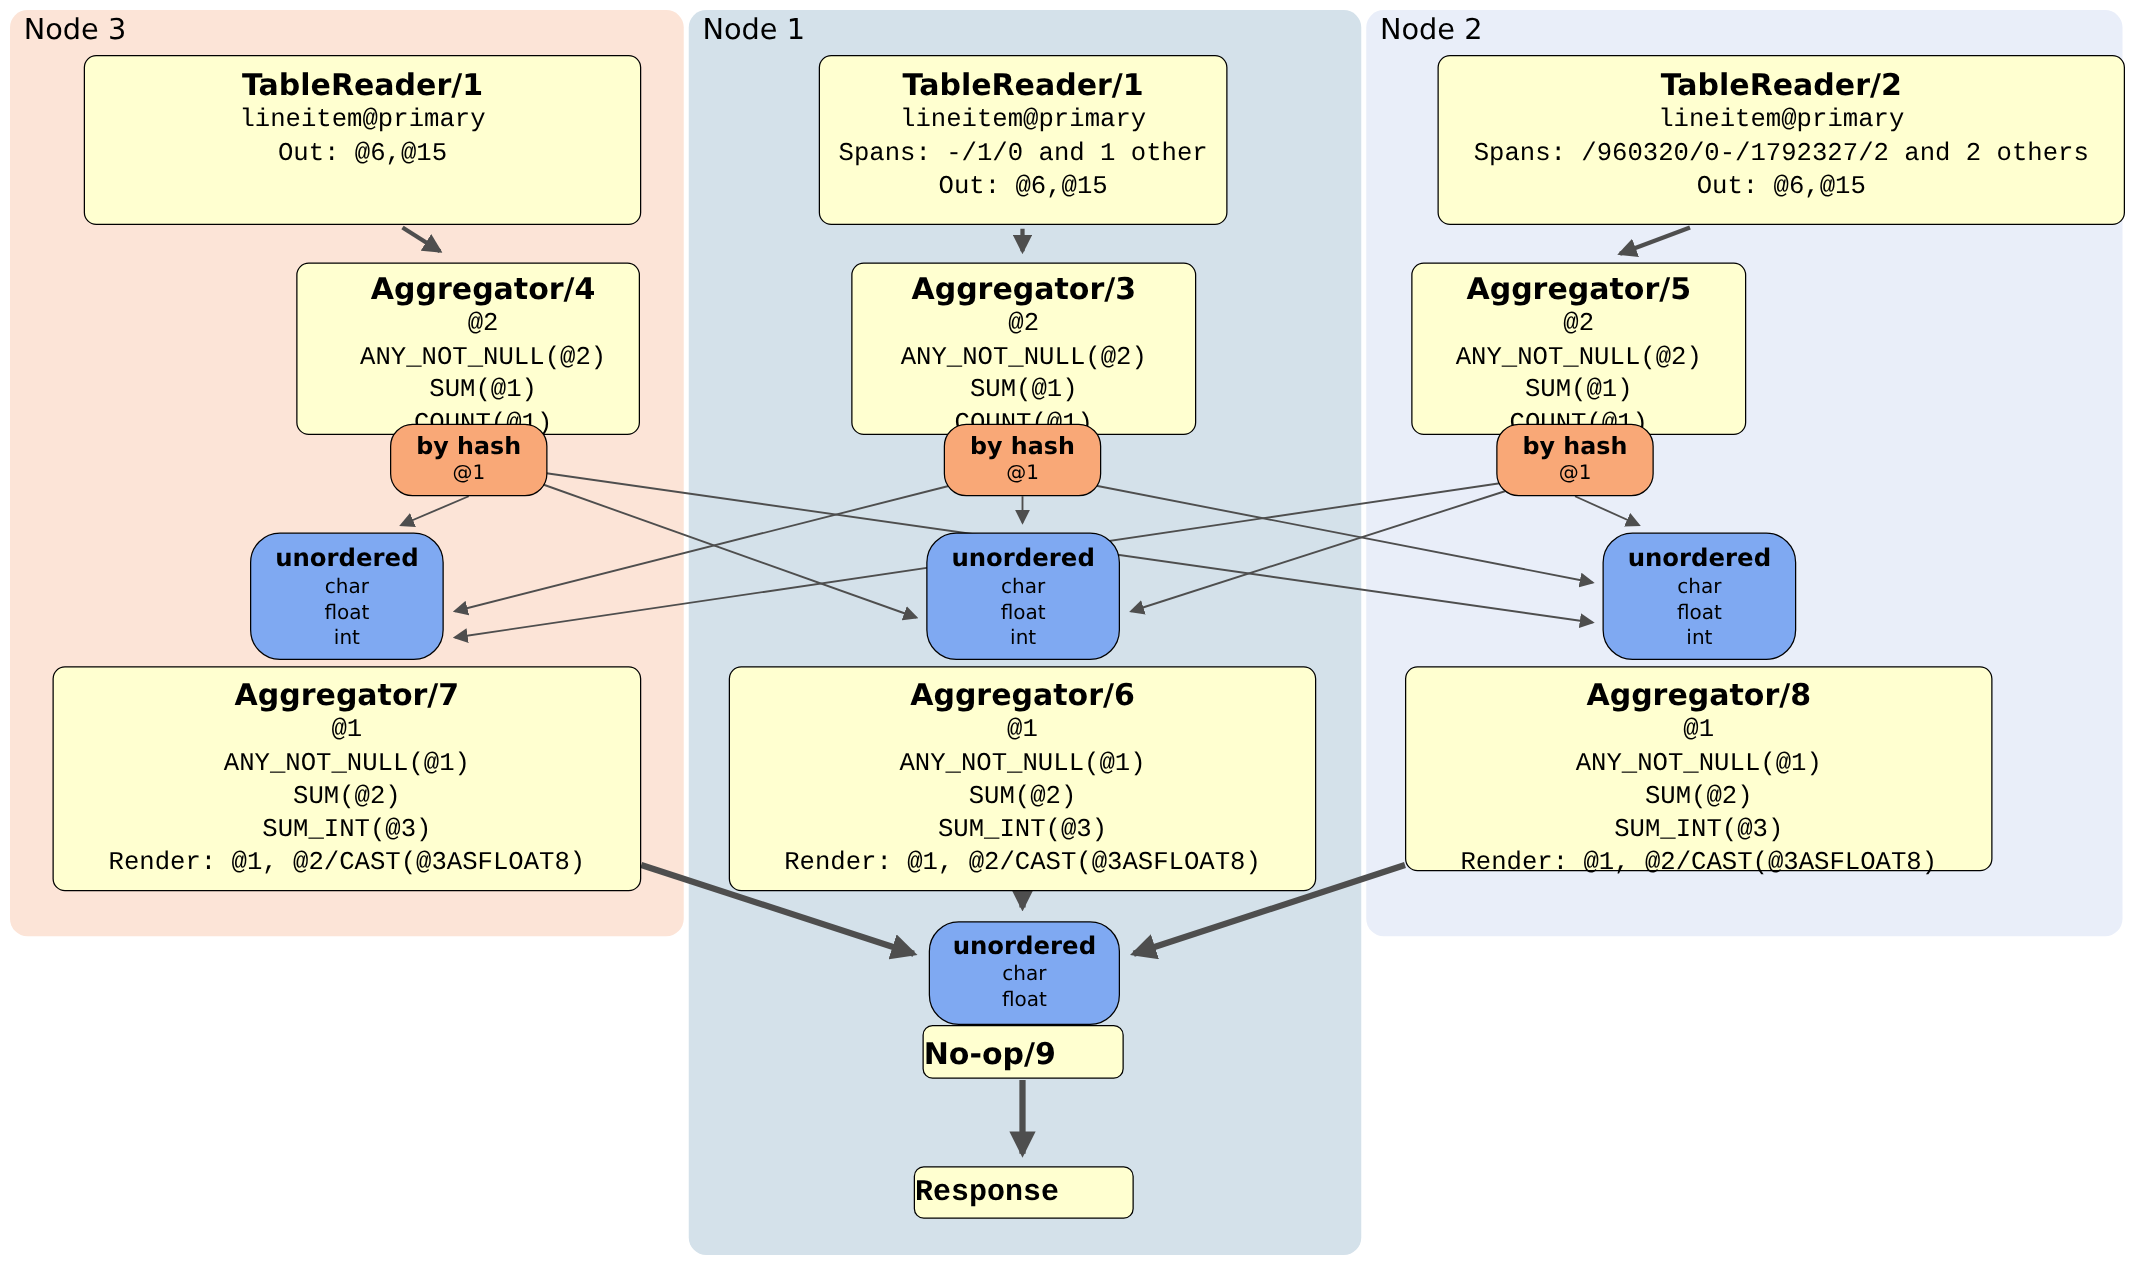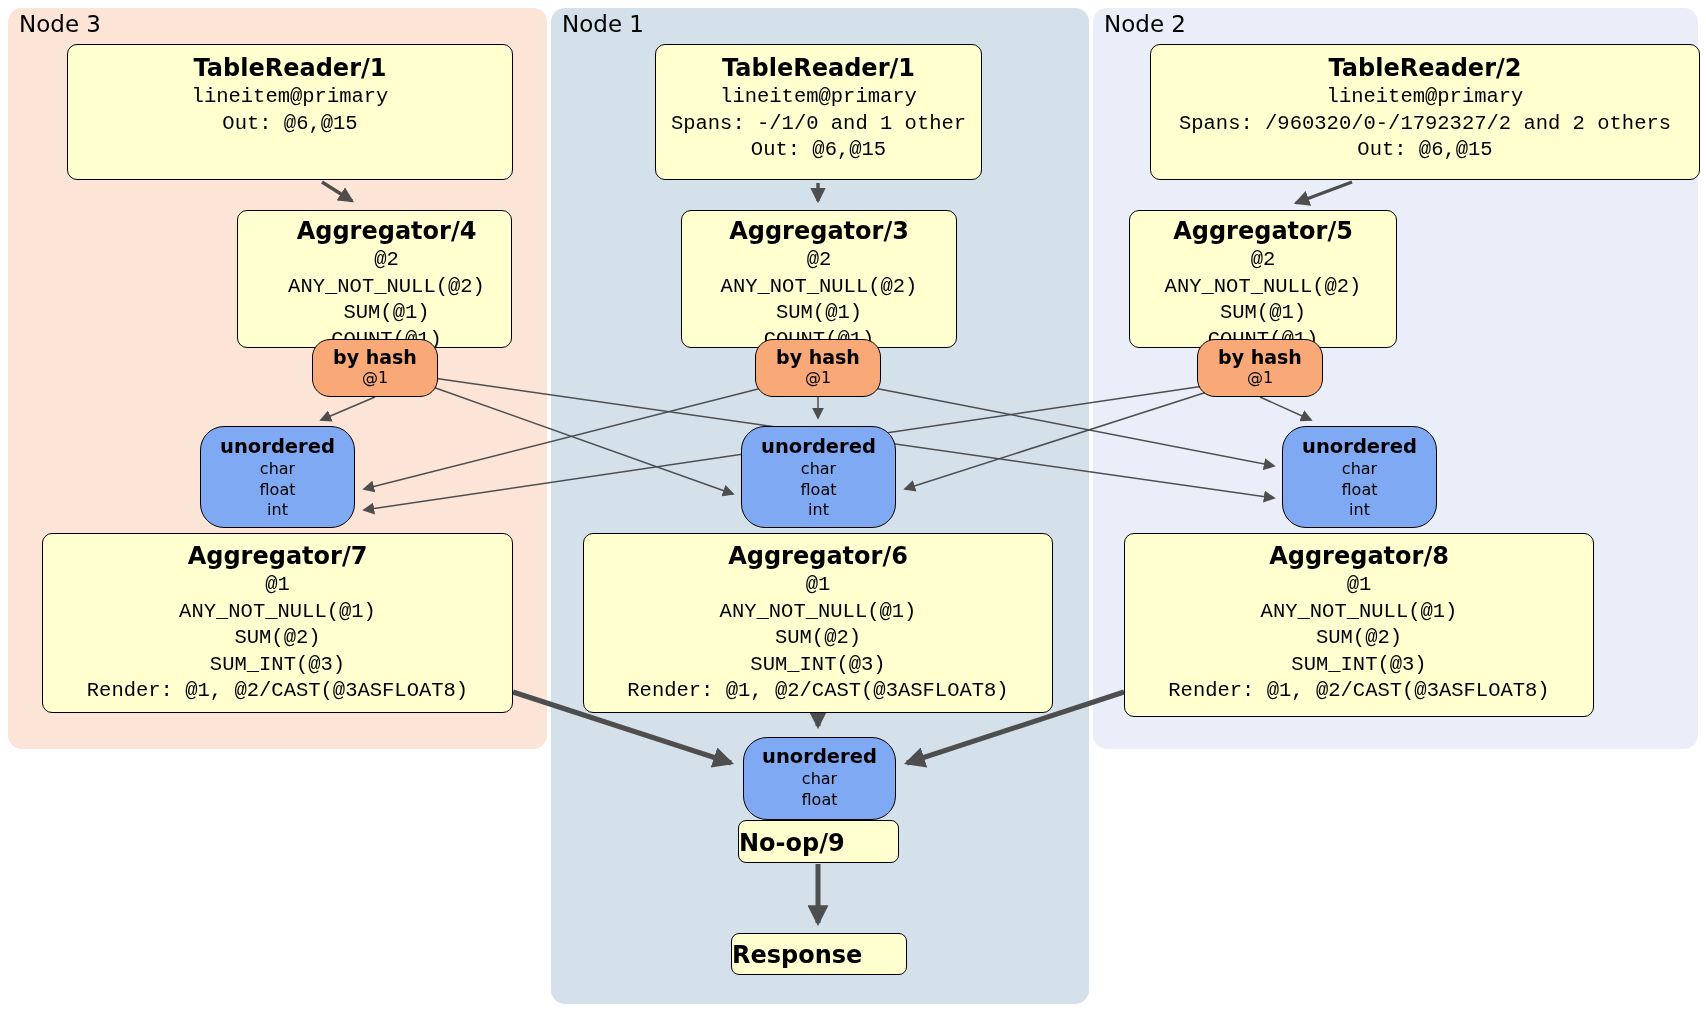--- a/index.html
+++ b/index.html
@@ -200,35 +200,35 @@
     <div class="pline">Render: @1, @2/CAST(@3ASFLOAT8)</div>
   </div>
   <div class="proc" style="left:583px; top:533px; width:470px; height:180px; padding-top:7px;">
     <div class="ptitle">Aggregator/6</div>
     <div class="pline">@1</div>
     <div class="pline">ANY_NOT_NULL(@1)</div>
     <div class="pline">SUM(@2)</div>
     <div class="pline">SUM_INT(@3)</div>
     <div class="pline">Render: @1, @2/CAST(@3ASFLOAT8)</div>
   </div>
-  <div class="proc" style="left:1124px; top:533px; width:470px; height:184px; padding-top:7px;">
+  <div class="proc" style="left:1124px; top:533px; width:470px; height:164px; padding-top:7px;">
     <div class="ptitle">Aggregator/8</div>
     <div class="pline">@1</div>
     <div class="pline">ANY_NOT_NULL(@1)</div>
     <div class="pline">SUM(@2)</div>
     <div class="pline">SUM_INT(@3)</div>
     <div class="pline">Render: @1, @2/CAST(@3ASFLOAT8)</div>
   </div>
 
   <div class="sync" style="left:743px; top:737px; width:153px; height:83px; padding-top:7px;">
     <div class="stitle">unordered</div>
     <div class="sline">char</div>
     <div class="sline">float</div>
   </div>
 
   <div class="proc small" style="left:738px; top:820px; width:161px; height:43px; border-radius:8px;">
     <div class="ptitle">No-op/9</div>
   </div>
-  <div class="proc small" style="left:731px; top:933px; width:176px; height:42px; border-radius:8px;">
+  <div class="proc small" style="left:731px; top:933px; width:176px; height:42px; border-radius:8px;font-family:Liberation Mono, monospace;">
     <div class="ptitle">Response</div>
   </div>
 
 </div>
 
 </body></html>

